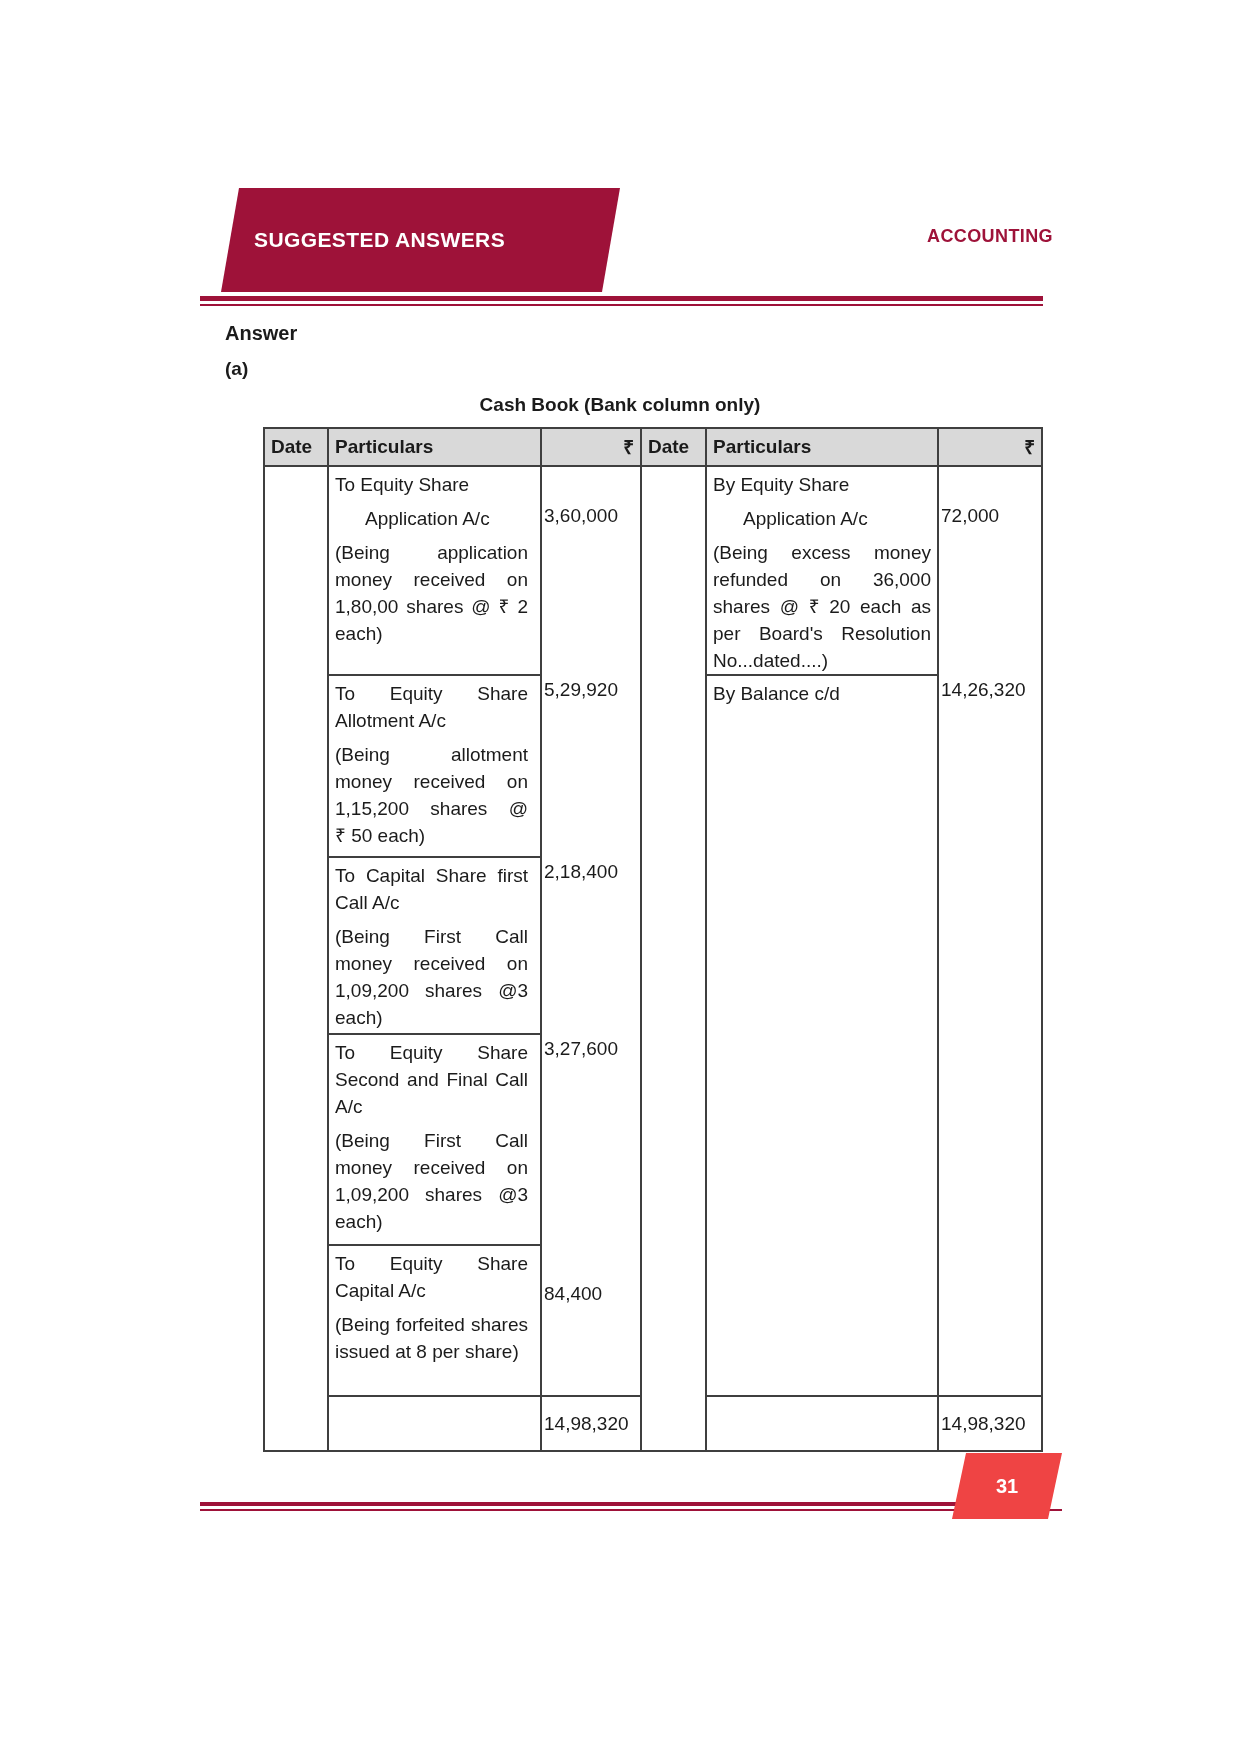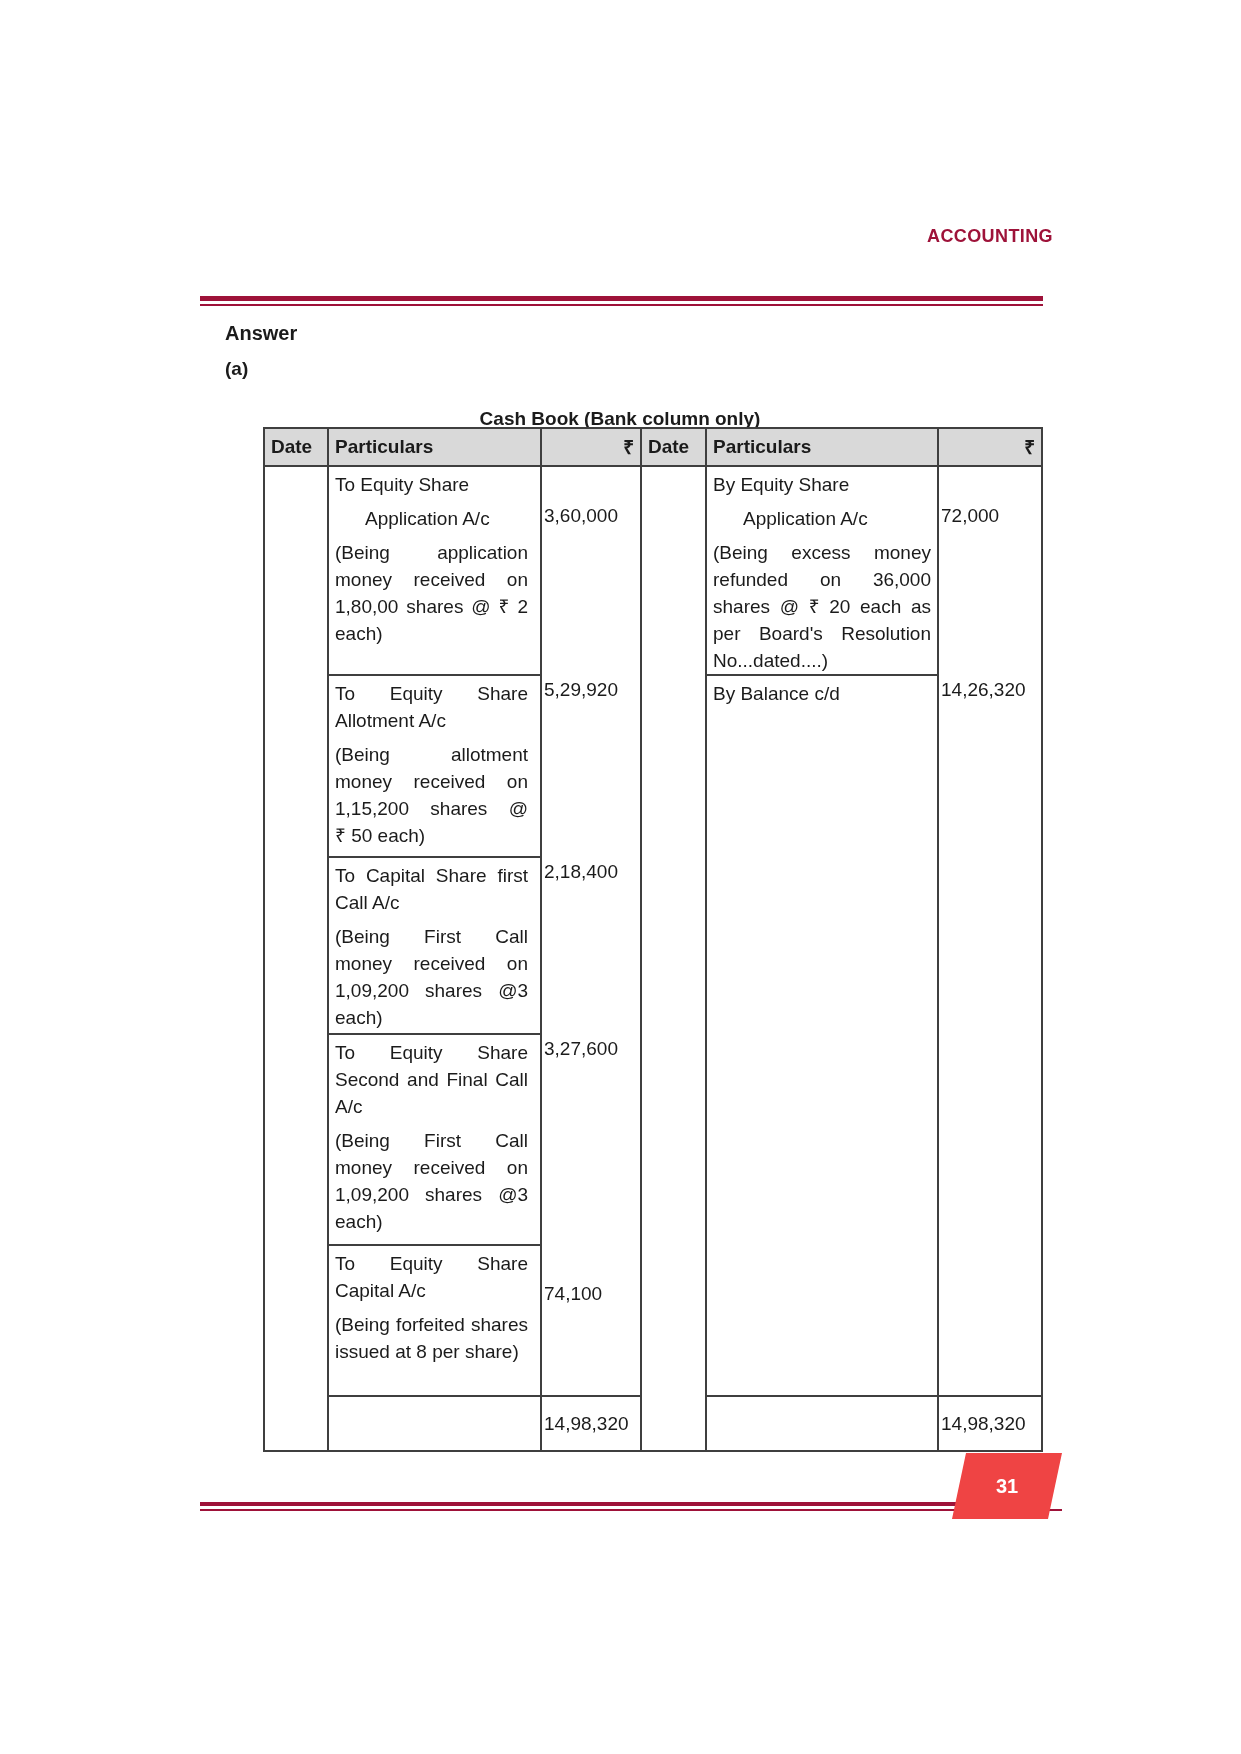--- a/index.html
+++ b/index.html
@@ -24,21 +24,21 @@
     color:#9E1239; font-weight:bold; font-size:18px; letter-spacing:.4px;
   }
   .rule { position:absolute; background:#9E1239; }
   .rule.h-thick { left:200px; top:296px; width:843px; height:5px; }
   .rule.h-thin  { left:200px; top:304px; width:843px; height:2px; }
 
   
   .answer-heading { position:absolute; left:225px; top:322px; font-size:20px; font-weight:bold; }
   .part-label     { position:absolute; left:225px; top:358px; font-size:19px; font-weight:bold; }
   .book-title     { position:absolute; left:220px; top:357px; width:800px; text-align:center; font-size:19px; font-weight:bold; }
-  .table-title    { position:absolute; left:220px; top:408px; width:800px; text-align:center; font-size:19px; font-weight:bold; }
+  .table-title    { position:absolute; left:220px; top:394px; width:800px; text-align:center; font-size:19px; font-weight:bold; }
 
   
   .tablewrap { position:absolute; left:263px; top:427px; }
   table.cashbook {
     border-collapse:collapse; table-layout:fixed; width:778px;
     font-size:19px; color:#1b1b1b;
   }
   table.cashbook { border:2px solid #3F3F3F; }
   col.c-date-l { width:64px; }  col.c-part-l { width:213px; } col.c-amt-l { width:100px; }
   col.c-date-r { width:65px; }  col.c-part-r { width:232px; } col.c-amt-r { width:104px; }
@@ -85,20 +85,23 @@
     clip-path:polygon(14px 0, 100% 0, calc(100% - 14px) 100%, 0 100%);
     display:flex; align-items:center; justify-content:center;
   }
   .pagenum { color:#ffffff; font-weight:bold; font-size:20px; }
 </style>
 </head>
 <body>
 
 <div class="page">
 
+  <div class="banner">
+    <span class="banner-title">SUGGESTED ANSWERS</span>
+  </div>
   <div class="subject">ACCOUNTING</div>
   <div class="rule h-thick"></div>
   <div class="rule h-thin"></div>
 
   <div class="answer-heading">Answer</div>
   <div class="part-label">(a)</div>
   <div class="table-title">Cash Book (Bank column only)</div>
 
   <div class="tablewrap">
     <table class="cashbook">
@@ -164,21 +167,21 @@
           <p>(Being First Call money received on 1,09,200 shares @3 each)</p>
         </td>
         <td class="amt">3,27,600</td>
       </tr>
 
       <tr class="rh5">
         <td class="part">
           <p>To Equity Share Capital A/c</p>
           <p class="tight">(Being forfeited shares issued at 8 per share)</p>
         </td>
-        <td class="amt a2">74,100</td>
+        <td class="amt a2">84,400</td>
       </tr>
 
       <tr class="rht">
         <td class="part"></td>
         <td class="amt">14,98,320</td>
         <td class="part r"></td>
         <td class="amt">14,98,320</td>
       </tr>
     </tbody>
       </table>

